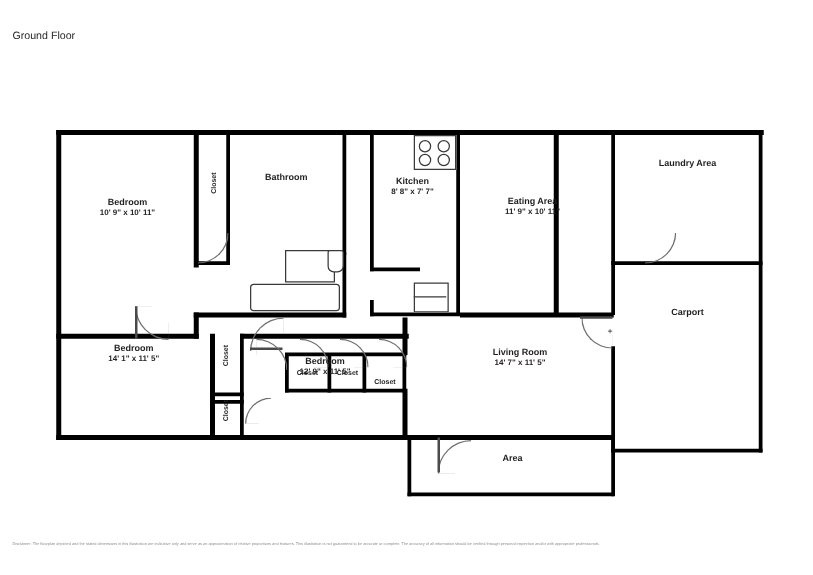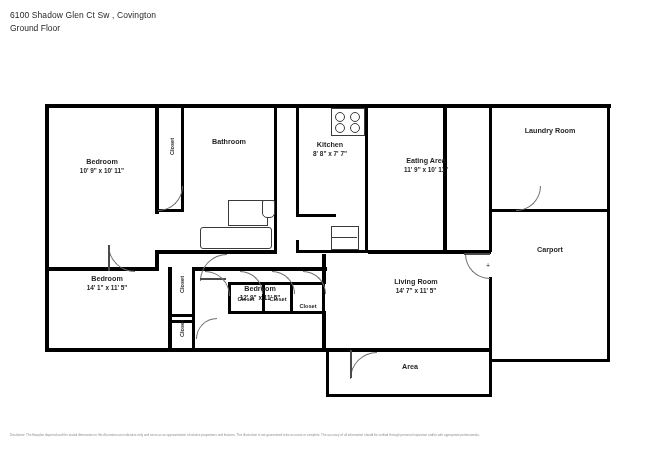--- a/index.html
+++ b/index.html
@@ -149,21 +149,20 @@
     width: 560px;
     font-size: 3.1px;
     line-height: 5px;
     color: #8d8d8d;
   }
 </style>
 </head>
 <body>
 
 <div id="header">
-  <div id="addr-line1">6100 Shadow Glen Ct Sw , Covington</div>
   <div id="addr-line2">Ground Floor</div>
 
 </div>
 
 <div id="plan">
 
   <div class="wall" style="left:45px; top:42px; width:566px; height:4px;"></div>
   <div class="wall" style="left:45px; top:42px; width:4px; height:248px;"></div>
   <div class="wall" style="left:45px; top:286px; width:446px; height:4px;"></div>
 
@@ -269,21 +268,21 @@
     <span class="name">Kitchen</span>
     <span class="dim">8' 8" x 7' 7"</span>
   </div>
 
   <div class="label" style="left:366px; top:94px; width:120px;">
     <span class="name">Eating Area</span>
     <span class="dim">11' 9" x 10' 11"</span>
   </div>
 
   <div class="label" style="left:494px; top:64px; width:112px;">
-    <span class="name">Laundry Room</span>
+    <span class="name">Laundry Area</span>
   </div>
 
   <div class="label" style="left:494px; top:183px; width:112px;">
     <span class="name">Carport</span>
   </div>
 
   <div class="label" style="left:50px; top:212px; width:114px;">
     <span class="name">Bedroom</span>
     <span class="dim">14' 1" x 11' 5"</span>
   </div>

